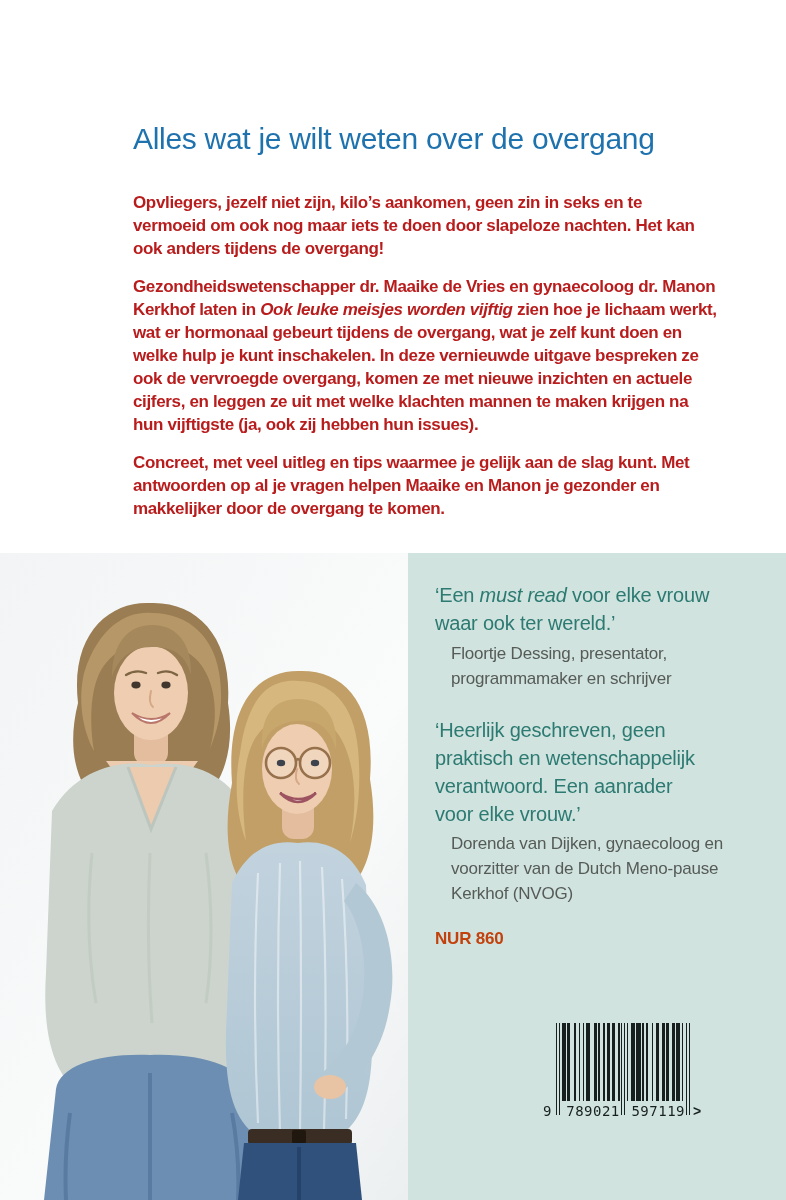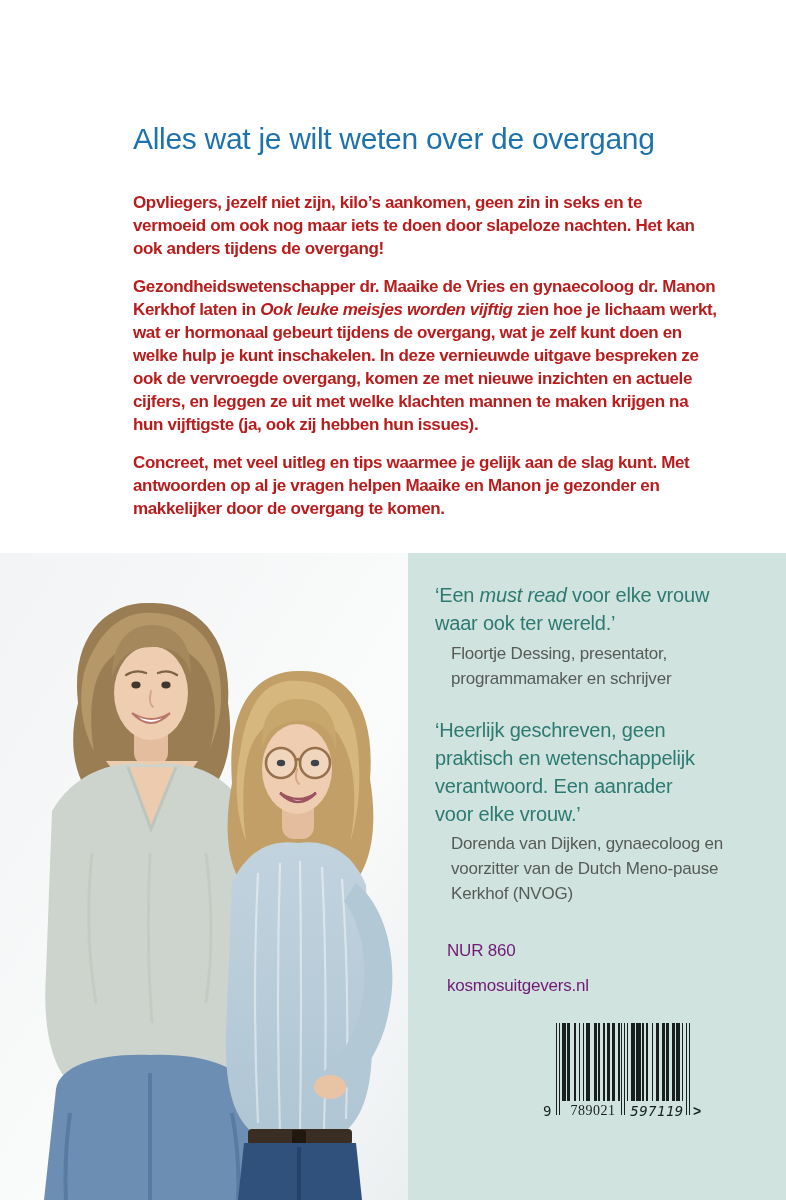--- a/index.html
+++ b/index.html
@@ -46,35 +46,35 @@
     position:absolute;left:43px;margin:0;
     font-size:17px;line-height:25px;letter-spacing:-0.2px;
     color:#565b58;
   }
   .q1{top:28px;width:302px;}
   .attr1{top:88px;width:272px;}
   .q2{top:163px;width:278px;}
   .attr2{top:278px;width:272px;}
   .meta{position:absolute;left:27px;top:374px;}
   .meta p{
-    margin:12px;font-size:17px;line-height:23px;letter-spacing:-0.2px;color:#701a75;
+    margin:0;font-size:17px;line-height:23px;letter-spacing:-0.2px;color:#c2410c;font-weight:bold;
   }
 
   
   .barcode{position:absolute;left:148px;top:470px;width:140px;height:104px;}
   .barcode svg{display:block;}
   .bc-digits{
     position:absolute;left:0;top:80px;width:140px;height:20px;
     font-family:"DejaVu Sans Mono","Liberation Mono",monospace;
     font-size:14px;color:#17201e;
   }
   .bc-digits span{position:absolute;top:0;}
   .bc-d9{left:-13px;}
-  .bc-g1{left:9px;width:56px;text-align:center;letter-spacing:0.5px;font-family:Liberation Serif, serif;}
-  .bc-g2{left:73px;width:56px;text-align:center;letter-spacing:0.5px;font-style:italic;}
+  .bc-g1{left:9px;width:56px;text-align:center;letter-spacing:0.5px;}
+  .bc-g2{left:73px;width:56px;text-align:right;letter-spacing:0.5px;}
   .bc-arrow{left:137px;font-family:"Liberation Sans",sans-serif;font-weight:700;}
 </style>
 </head>
 <body>
 
 <div class="page">
 
   <header class="intro">
     <h1>Alles wat je wilt weten over de overgang</h1>
     <p>Opvliegers, jezelf niet zijn, kilo’s aankomen, geen zin in seks en te vermoeid om ook nog maar iets te doen door slapeloze nachten. Het kan ook anders tijdens de overgang!</p>
@@ -175,21 +175,20 @@
         <p class="attr attr1">Floortje Dessing, presentator, programmamaker en schrijver</p>
       </blockquote>
 
       <blockquote style="margin:0">
         <p class="q q2">‘Heerlijk geschreven, geen praktisch en wetenschappelijk verantwoord. Een aanrader voor elke vrouw.’</p>
         <p class="attr attr2">Dorenda van Dijken, gynaecoloog en voorzitter van de Dutch Meno-pause Kerkhof (NVOG)</p>
       </blockquote>
 
       <div class="meta">
         <p>NUR 860</p>
-        <p>kosmosuitgevers.nl</p>
       </div>
 
       <div class="barcode">
         <svg id="barcode-svg" width="134" height="94" viewBox="0 0 134 94" shape-rendering="crispEdges">
             <rect x="0.00" y="0" width="1.46" height="92" fill="#17201e"></rect>
             <rect x="2.82" y="0" width="1.46" height="92" fill="#17201e"></rect>
             <rect x="5.64" y="0" width="1.46" height="78" fill="#17201e"></rect>
             <rect x="7.05" y="0" width="1.46" height="78" fill="#17201e"></rect>
             <rect x="8.46" y="0" width="1.46" height="78" fill="#17201e"></rect>
             <rect x="11.28" y="0" width="1.46" height="78" fill="#17201e"></rect>

